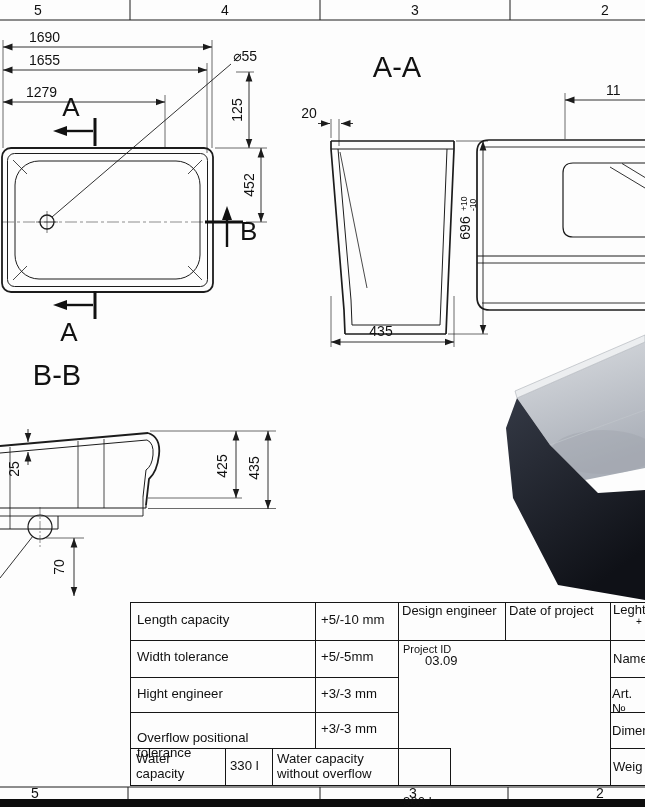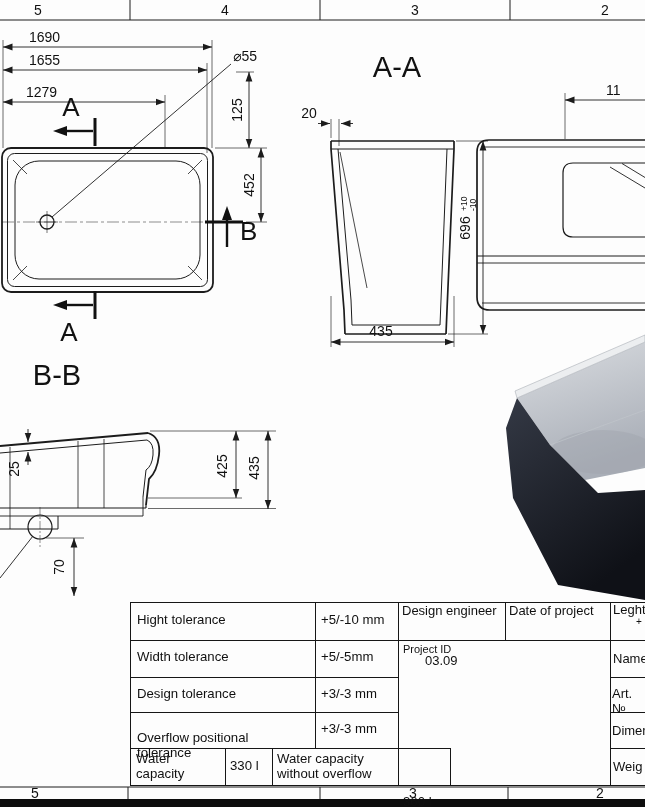--- a/index.html
+++ b/index.html
@@ -239,32 +239,32 @@
 
     <div class="tbl-line" style="left:130px;top:602px;width:1px;height:184px"></div>
     <div class="tbl-line" style="left:315px;top:602px;width:1px;height:146px"></div>
     <div class="tbl-line" style="left:398px;top:602px;width:1px;height:184px"></div>
     <div class="tbl-line" style="left:505px;top:602px;width:1px;height:38px"></div>
     <div class="tbl-line" style="left:610px;top:602px;width:1px;height:184px"></div>
     <div class="tbl-line" style="left:225px;top:748px;width:1px;height:37px"></div>
     <div class="tbl-line" style="left:272px;top:748px;width:1px;height:37px"></div>
     <div class="tbl-line" style="left:450px;top:748px;width:1px;height:37px"></div>
 
-    <div class="cell" style="left:137px;top:612px;width:172px">Hight tolerance</div>
+    <div class="cell" style="left:137px;top:612px;width:172px">Length capacity</div>
     <div class="cell" style="left:321px;top:612px;width:75px">+5/-10 mm</div>
     <div class="cell sm" style="left:402px;top:604px;width:100px">Design engineer</div>
     <div class="cell sm" style="left:509px;top:604px;width:98px">Date of project</div>
     <div class="cell sm" style="left:613px;top:603px;width:48px">Leght</div>
     <div class="cell" style="left:636px;top:616px;width:10px;font-size:10px">+</div>
     <div class="cell" style="left:137px;top:649px;width:172px">Width tolerance</div>
     <div class="cell" style="left:321px;top:649px;width:75px">+5/-5mm</div>
     <div class="cell xs" style="left:403px;top:643px;width:90px">Project ID</div>
     <div class="cell sm" style="left:425px;top:654px;width:60px">03.09</div>
     <div class="cell sm" style="left:613px;top:652px;width:56px">Name</div>
-    <div class="cell" style="left:137px;top:686px;width:172px">Design tolerance</div>
+    <div class="cell" style="left:137px;top:686px;width:172px">Hight engineer</div>
     <div class="cell" style="left:321px;top:686px;width:75px">+3/-3 mm</div>
     <div class="cell sm" style="left:612px;top:687px;width:33px">Art. №</div>
     <div class="cell" style="left:137px;top:730px;width:162px">Overflow positional tolerance</div>
     <div class="cell" style="left:321px;top:721px;width:75px">+3/-3 mm</div>
     <div class="cell sm" style="left:612px;top:724px;width:33px">Dimensio</div>
     <div class="cell" style="left:136px;top:751px;width:84px">Water capacity</div>
     <div class="cell" style="left:230px;top:758px;width:40px">330 l</div>
     <div class="cell" style="left:277px;top:751px;width:118px">Water capacity without overflow</div>
     <div class="cell" style="left:403px;top:794px;width:45px">360 l</div>
     <div class="cell sm" style="left:613px;top:760px;width:32px">Weig</div>

